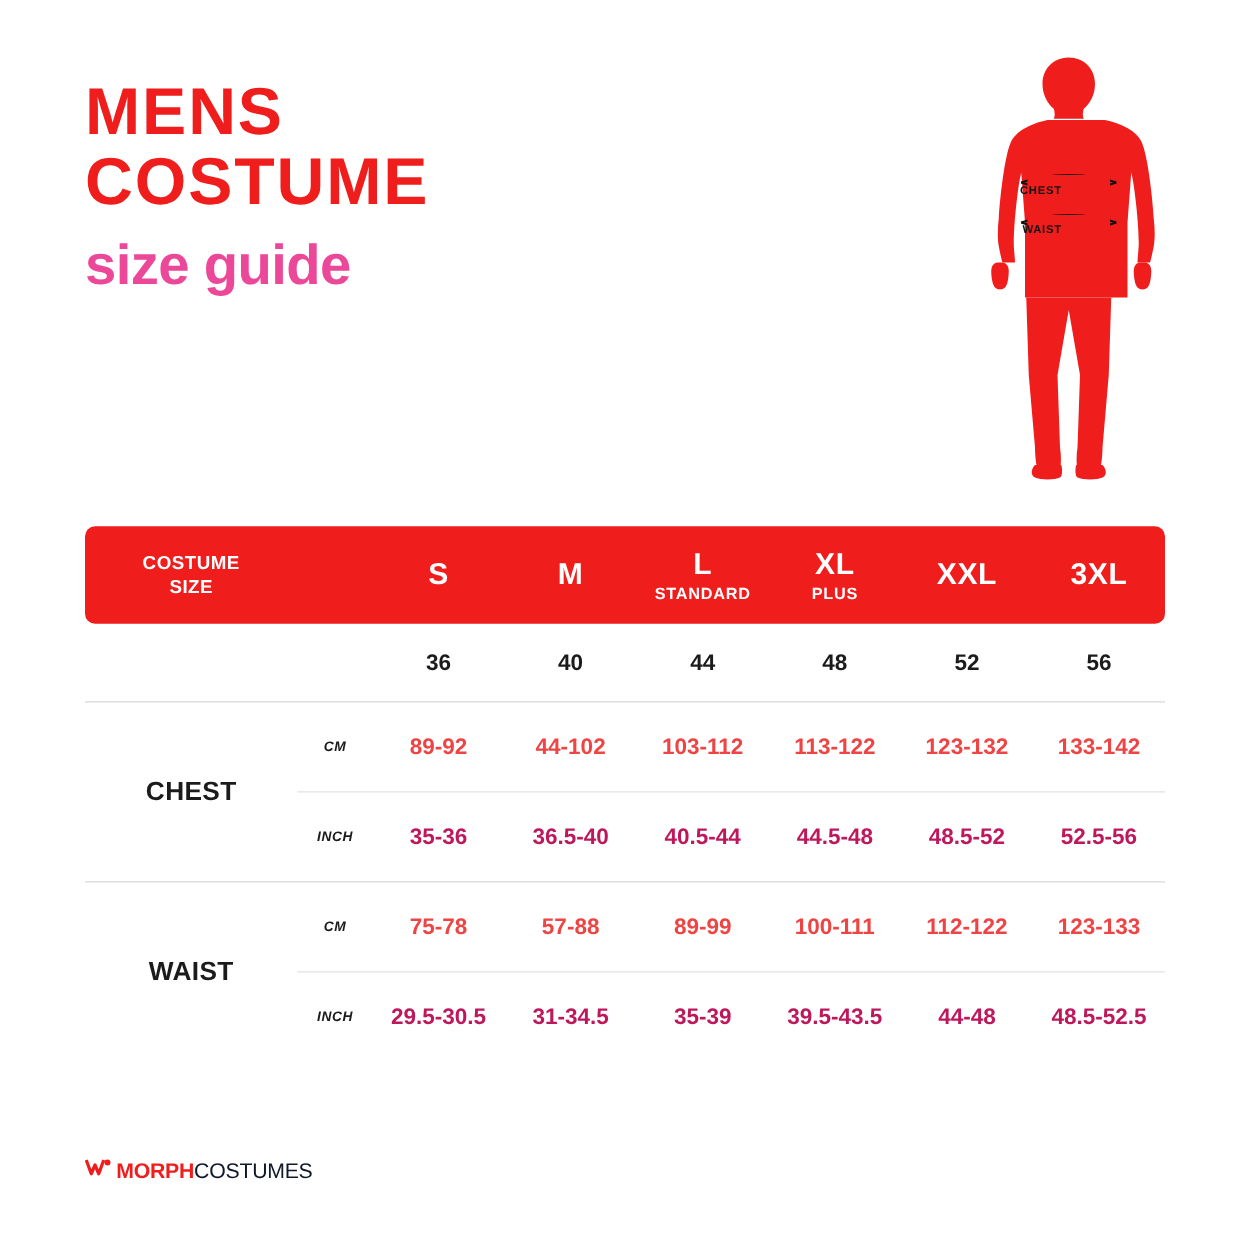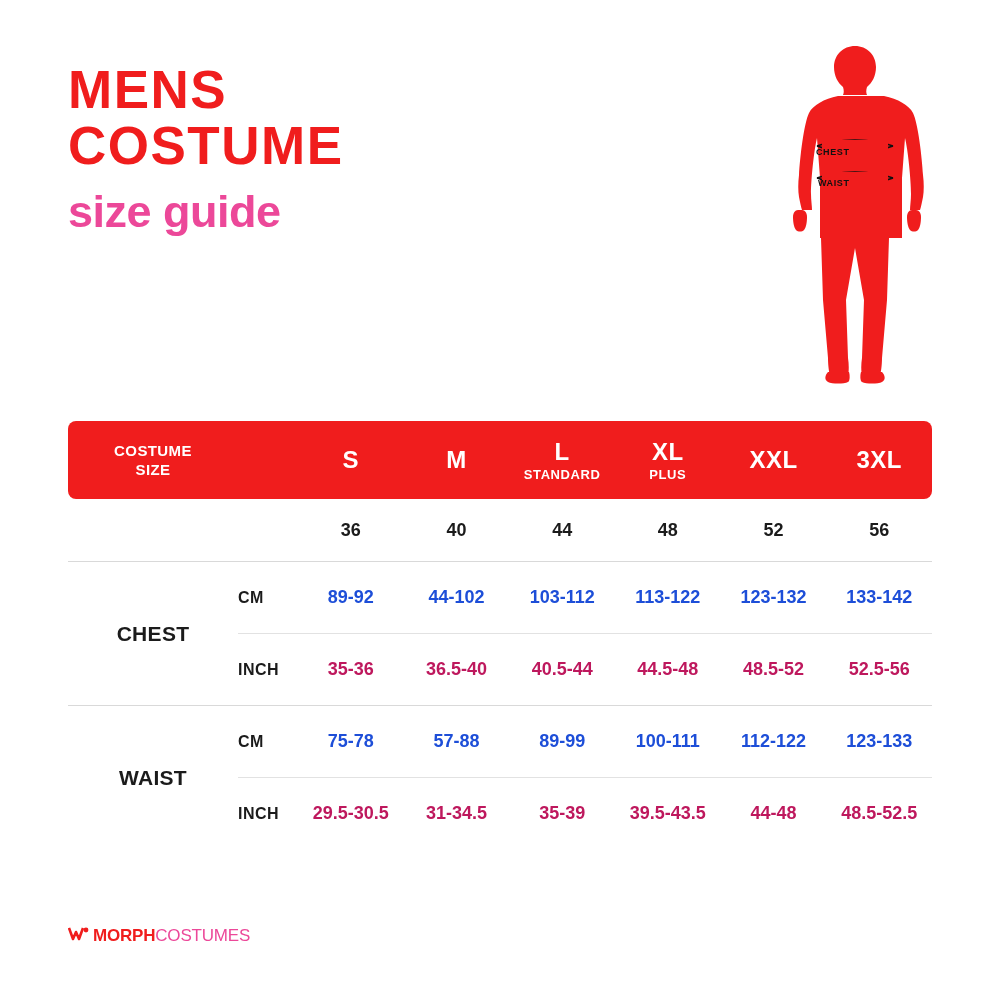--- a/index.html
+++ b/index.html
@@ -72,34 +72,34 @@
 
   .group { display: flex; align-items: stretch; }
   .group-name {
     width: 170px;
     display: flex; align-items: center; justify-content: center;
     font-size: 21px; font-weight: 700; color: #1b1b1b; letter-spacing: 0.3px;
   }
   .group-rows { flex: 1; }
   .data-row { display: flex; align-items: center; height: 71px; }
   .unit {
-    width: 60px; text-align: left;
-    font-size: 16px; font-weight: 700; letter-spacing: 0.5px; color: #1b1b1b;
+    width: 60px; text-align: center;
+    font-size: 11px; font-weight: 700; letter-spacing: 0.5px; color: #1b1b1b; font-style: italic;
   }
   .cell { flex: 1; text-align: center; font-size: 18px; font-weight: 700; }
-  .cell.cm   { color: #1d4ed8; }
+  .cell.cm   { color: #ef4444; }
   .cell.inch { color: #be185d; }
   .inner-sep { height: 1px; background: #e2e2e2; margin-left: 0; }
 
   
   .logo { position: absolute; left: 68px; top: 925px; display: flex; align-items: center; }
   .logo-mark { margin-right: 3px; }
   .logo-text { font-size: 17px; letter-spacing: -0.2px; font-weight: 700; }
   .logo-text .t1 { color: #f01d1d; }
-  .logo-text .t2 { color: #ec4899; font-weight: 400; }
+  .logo-text .t2 { color: #0f172a; font-weight: 400; }
 </style>
 </head>
 <body>
 
 <div class="page">
 
   <div class="title-block">
     <div class="title-line">MENS</div>
     <div class="title-line">COSTUME</div>
     <div class="subtitle">size guide</div>

